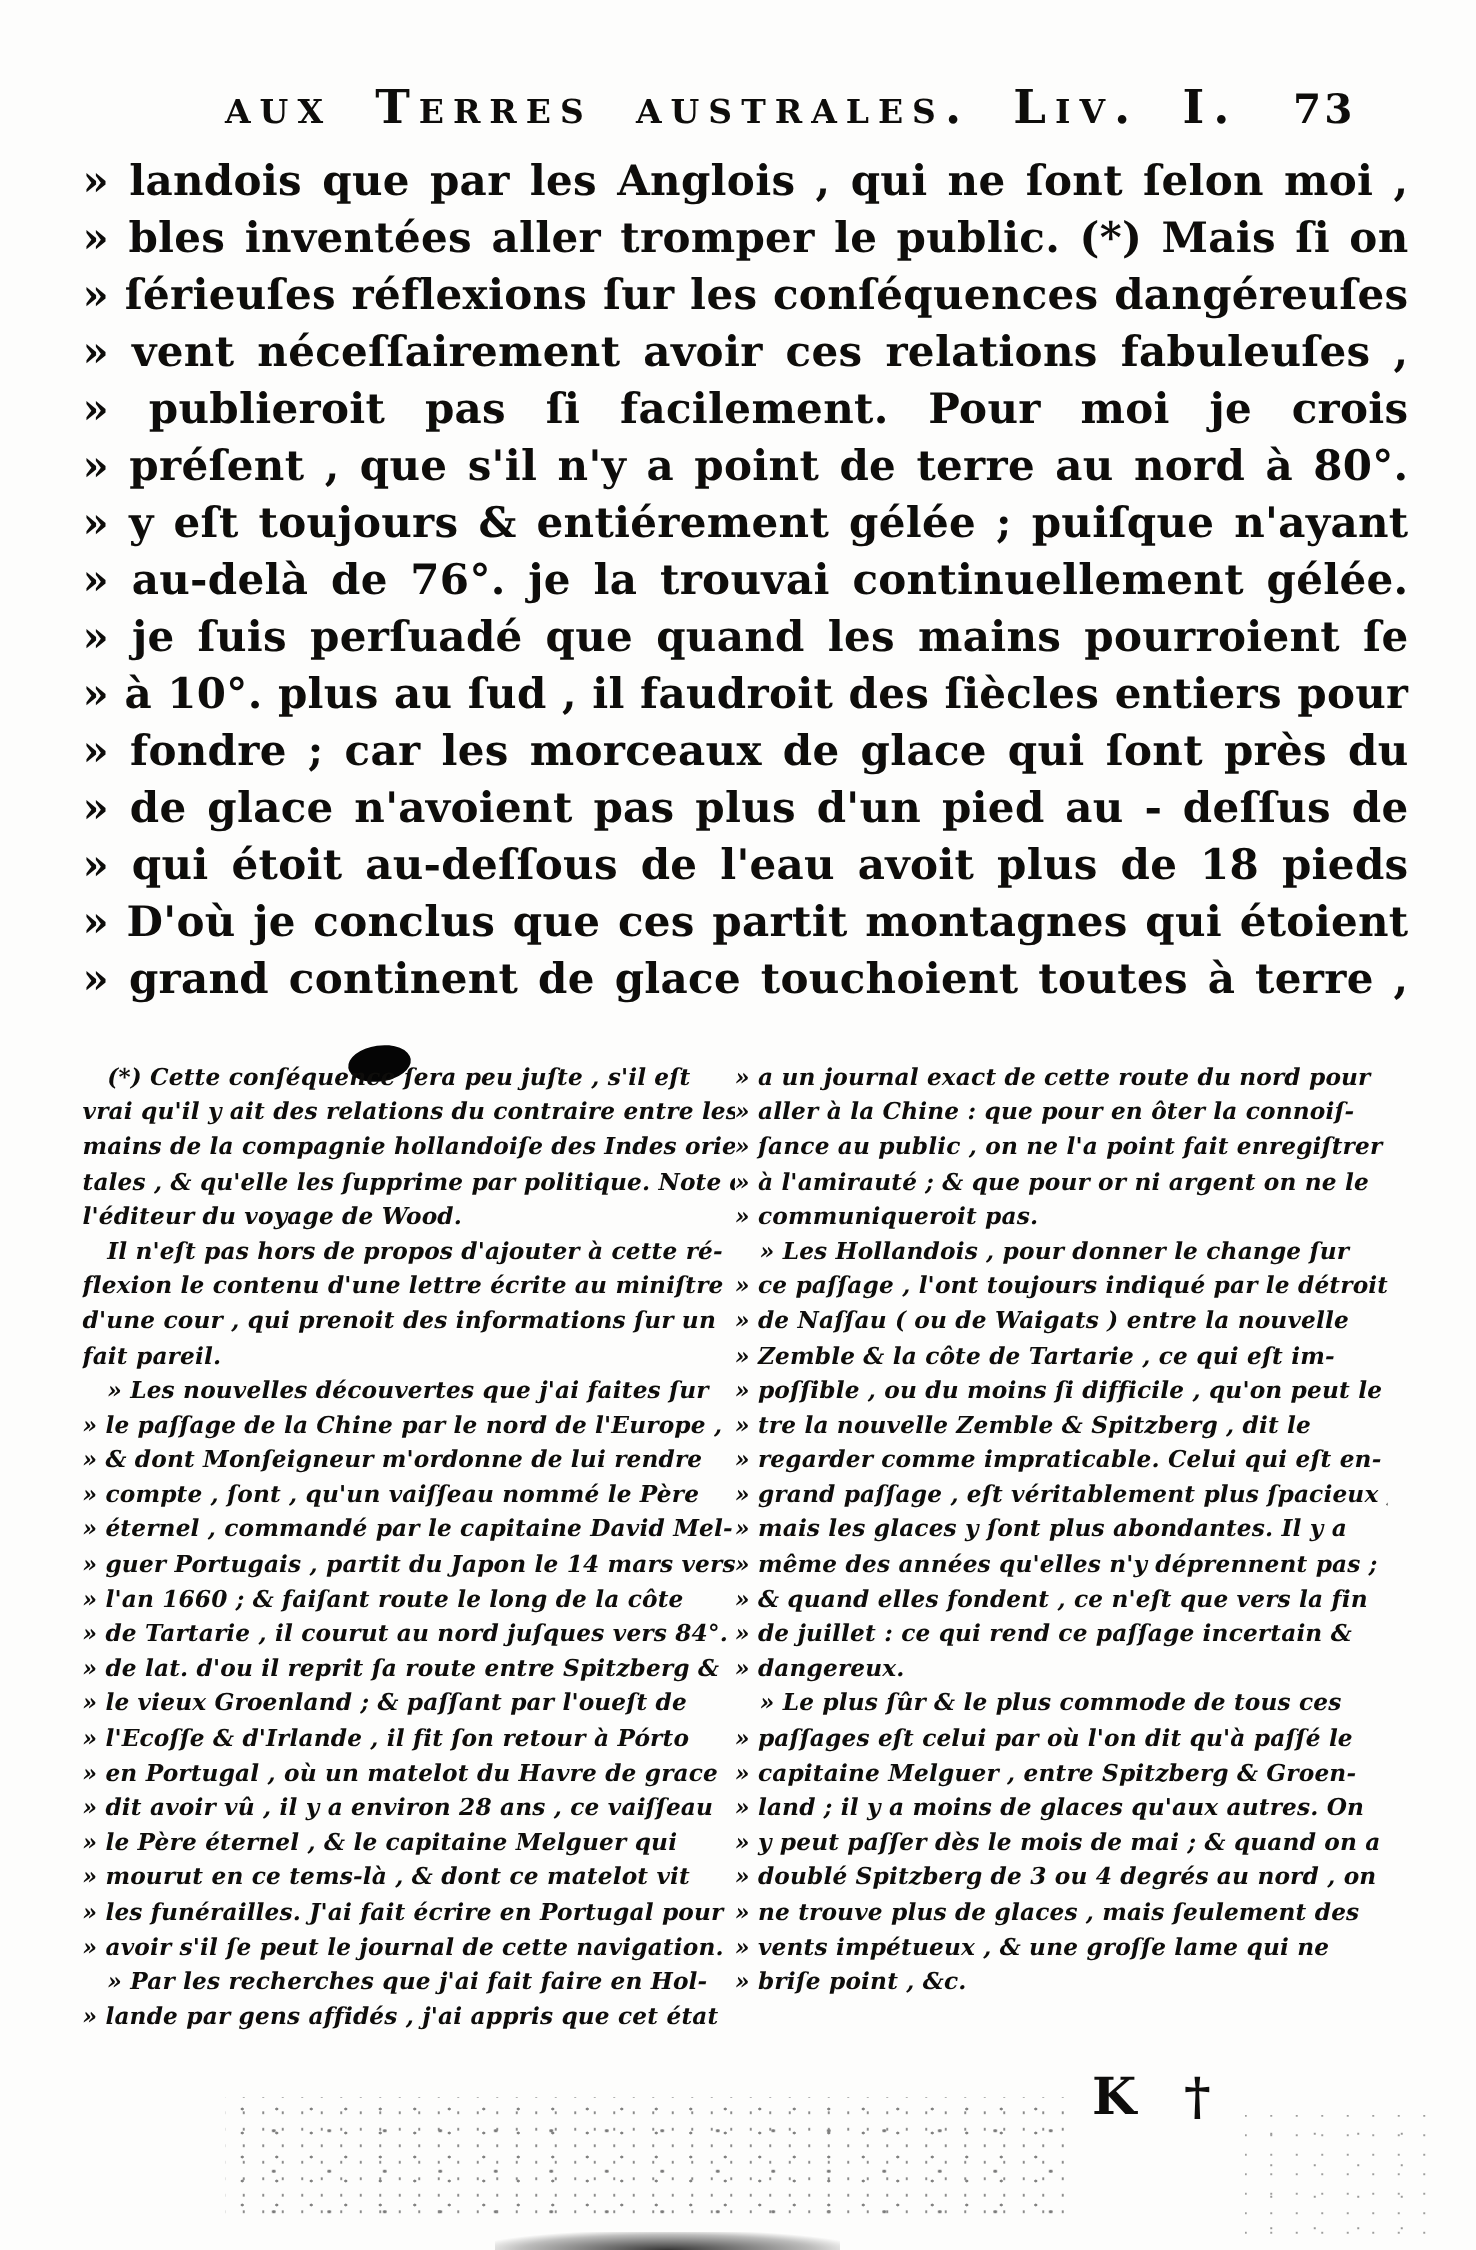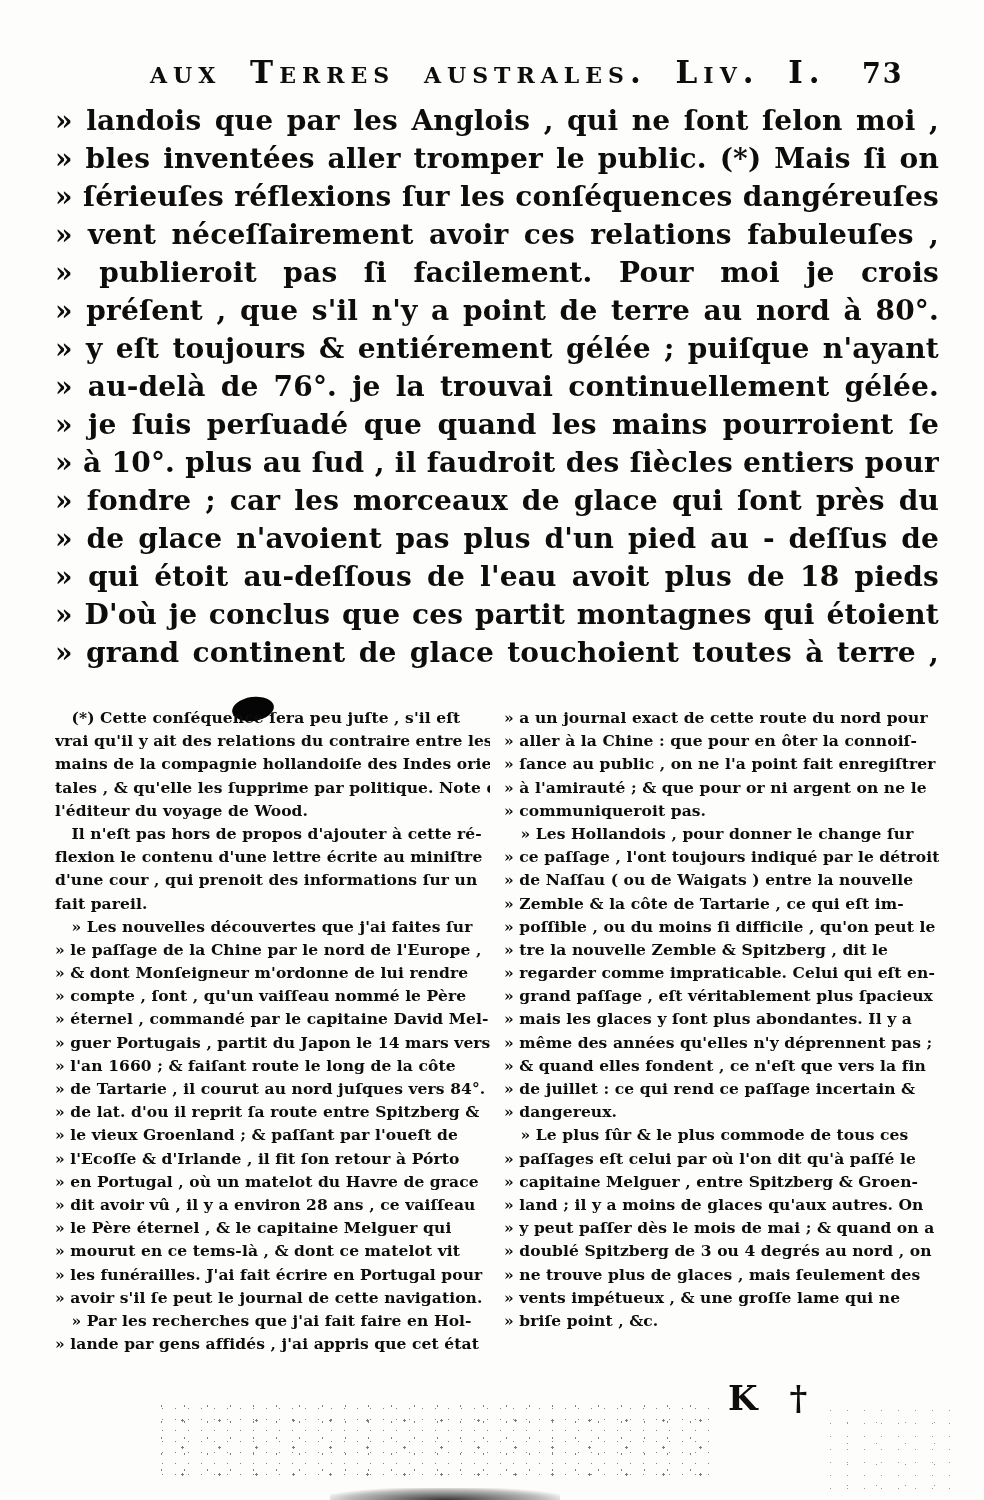--- a/index.html
+++ b/index.html
@@ -39,21 +39,21 @@
     font-size:28px;font-weight:700;
     text-align:justify;
     -moz-text-align-last:justify;
     text-align-last:justify;
     overflow:hidden;
     letter-spacing:.2px;
   }
   
   .footnotes{
     position:absolute;top:706px;left:55px;width:884px;
-    display:flex;gap:14px;
+    display:flex;font-style:italic;
   }
   .fcol{width:435px;overflow:hidden;}
   .fline{
     height:23.2px;line-height:23.2px;
     font-size:15.5px;font-weight:700;
     white-space:pre;
     letter-spacing:.1px;
   }
   
   .signature{

